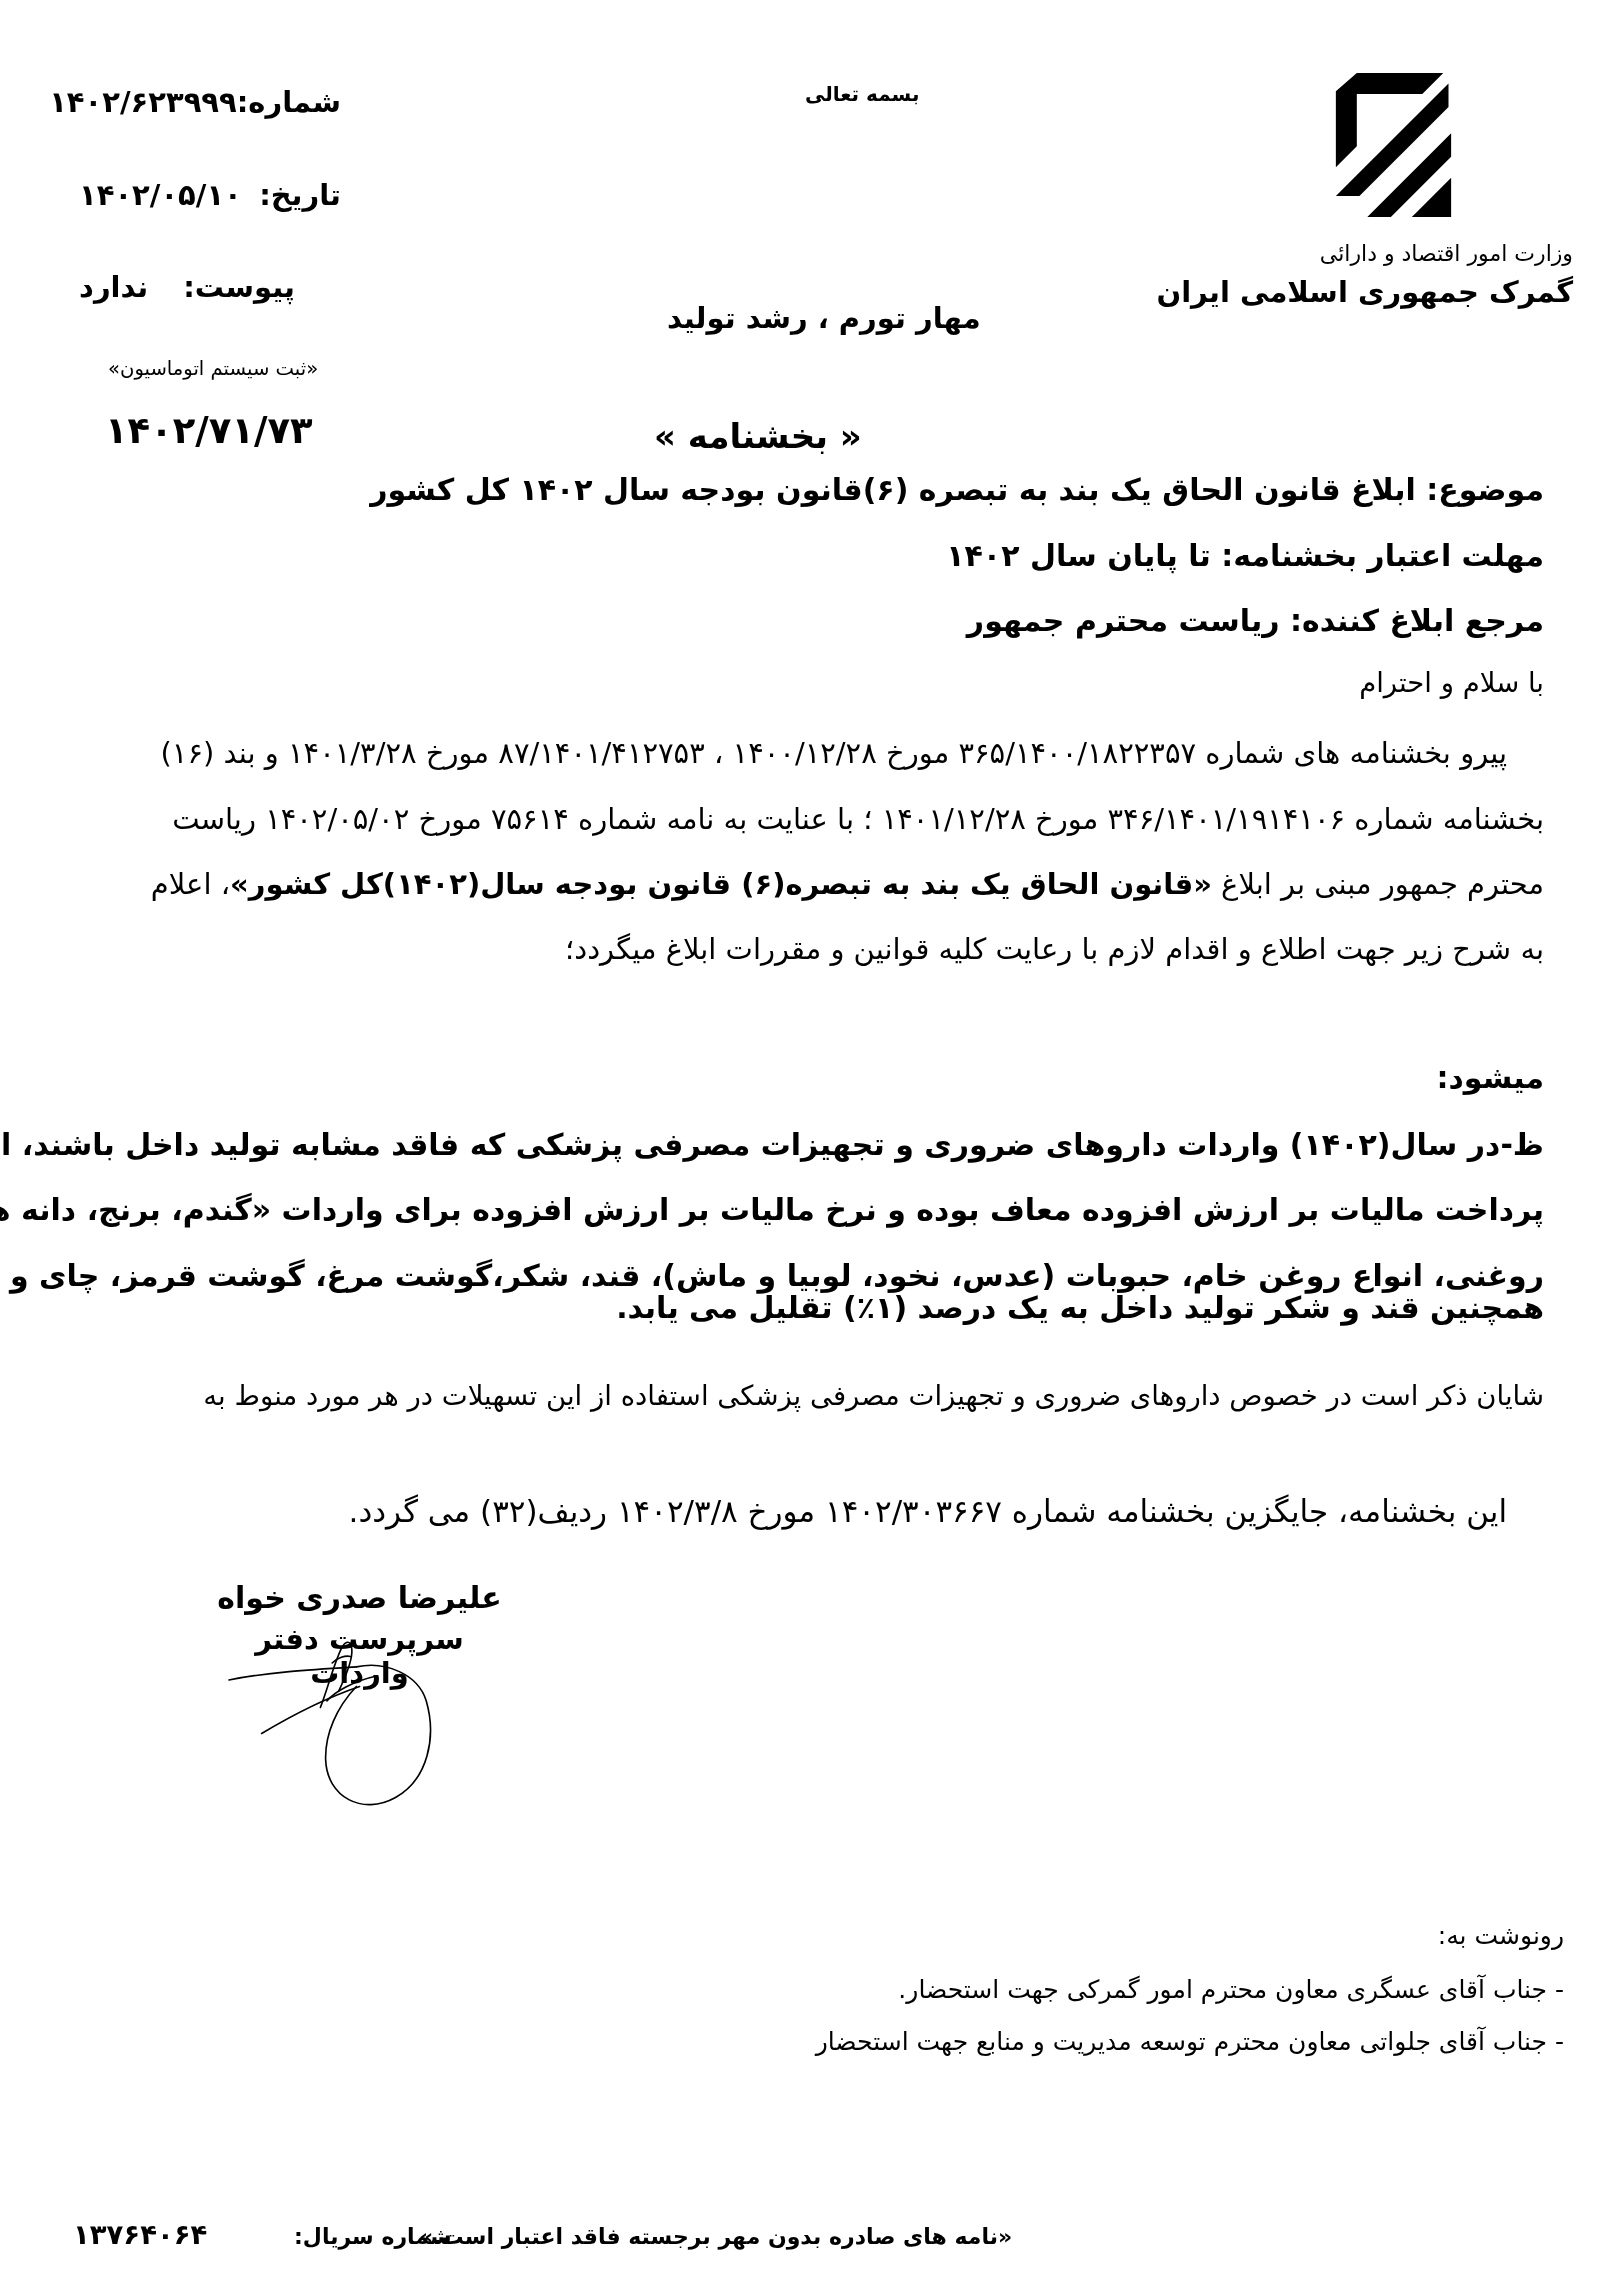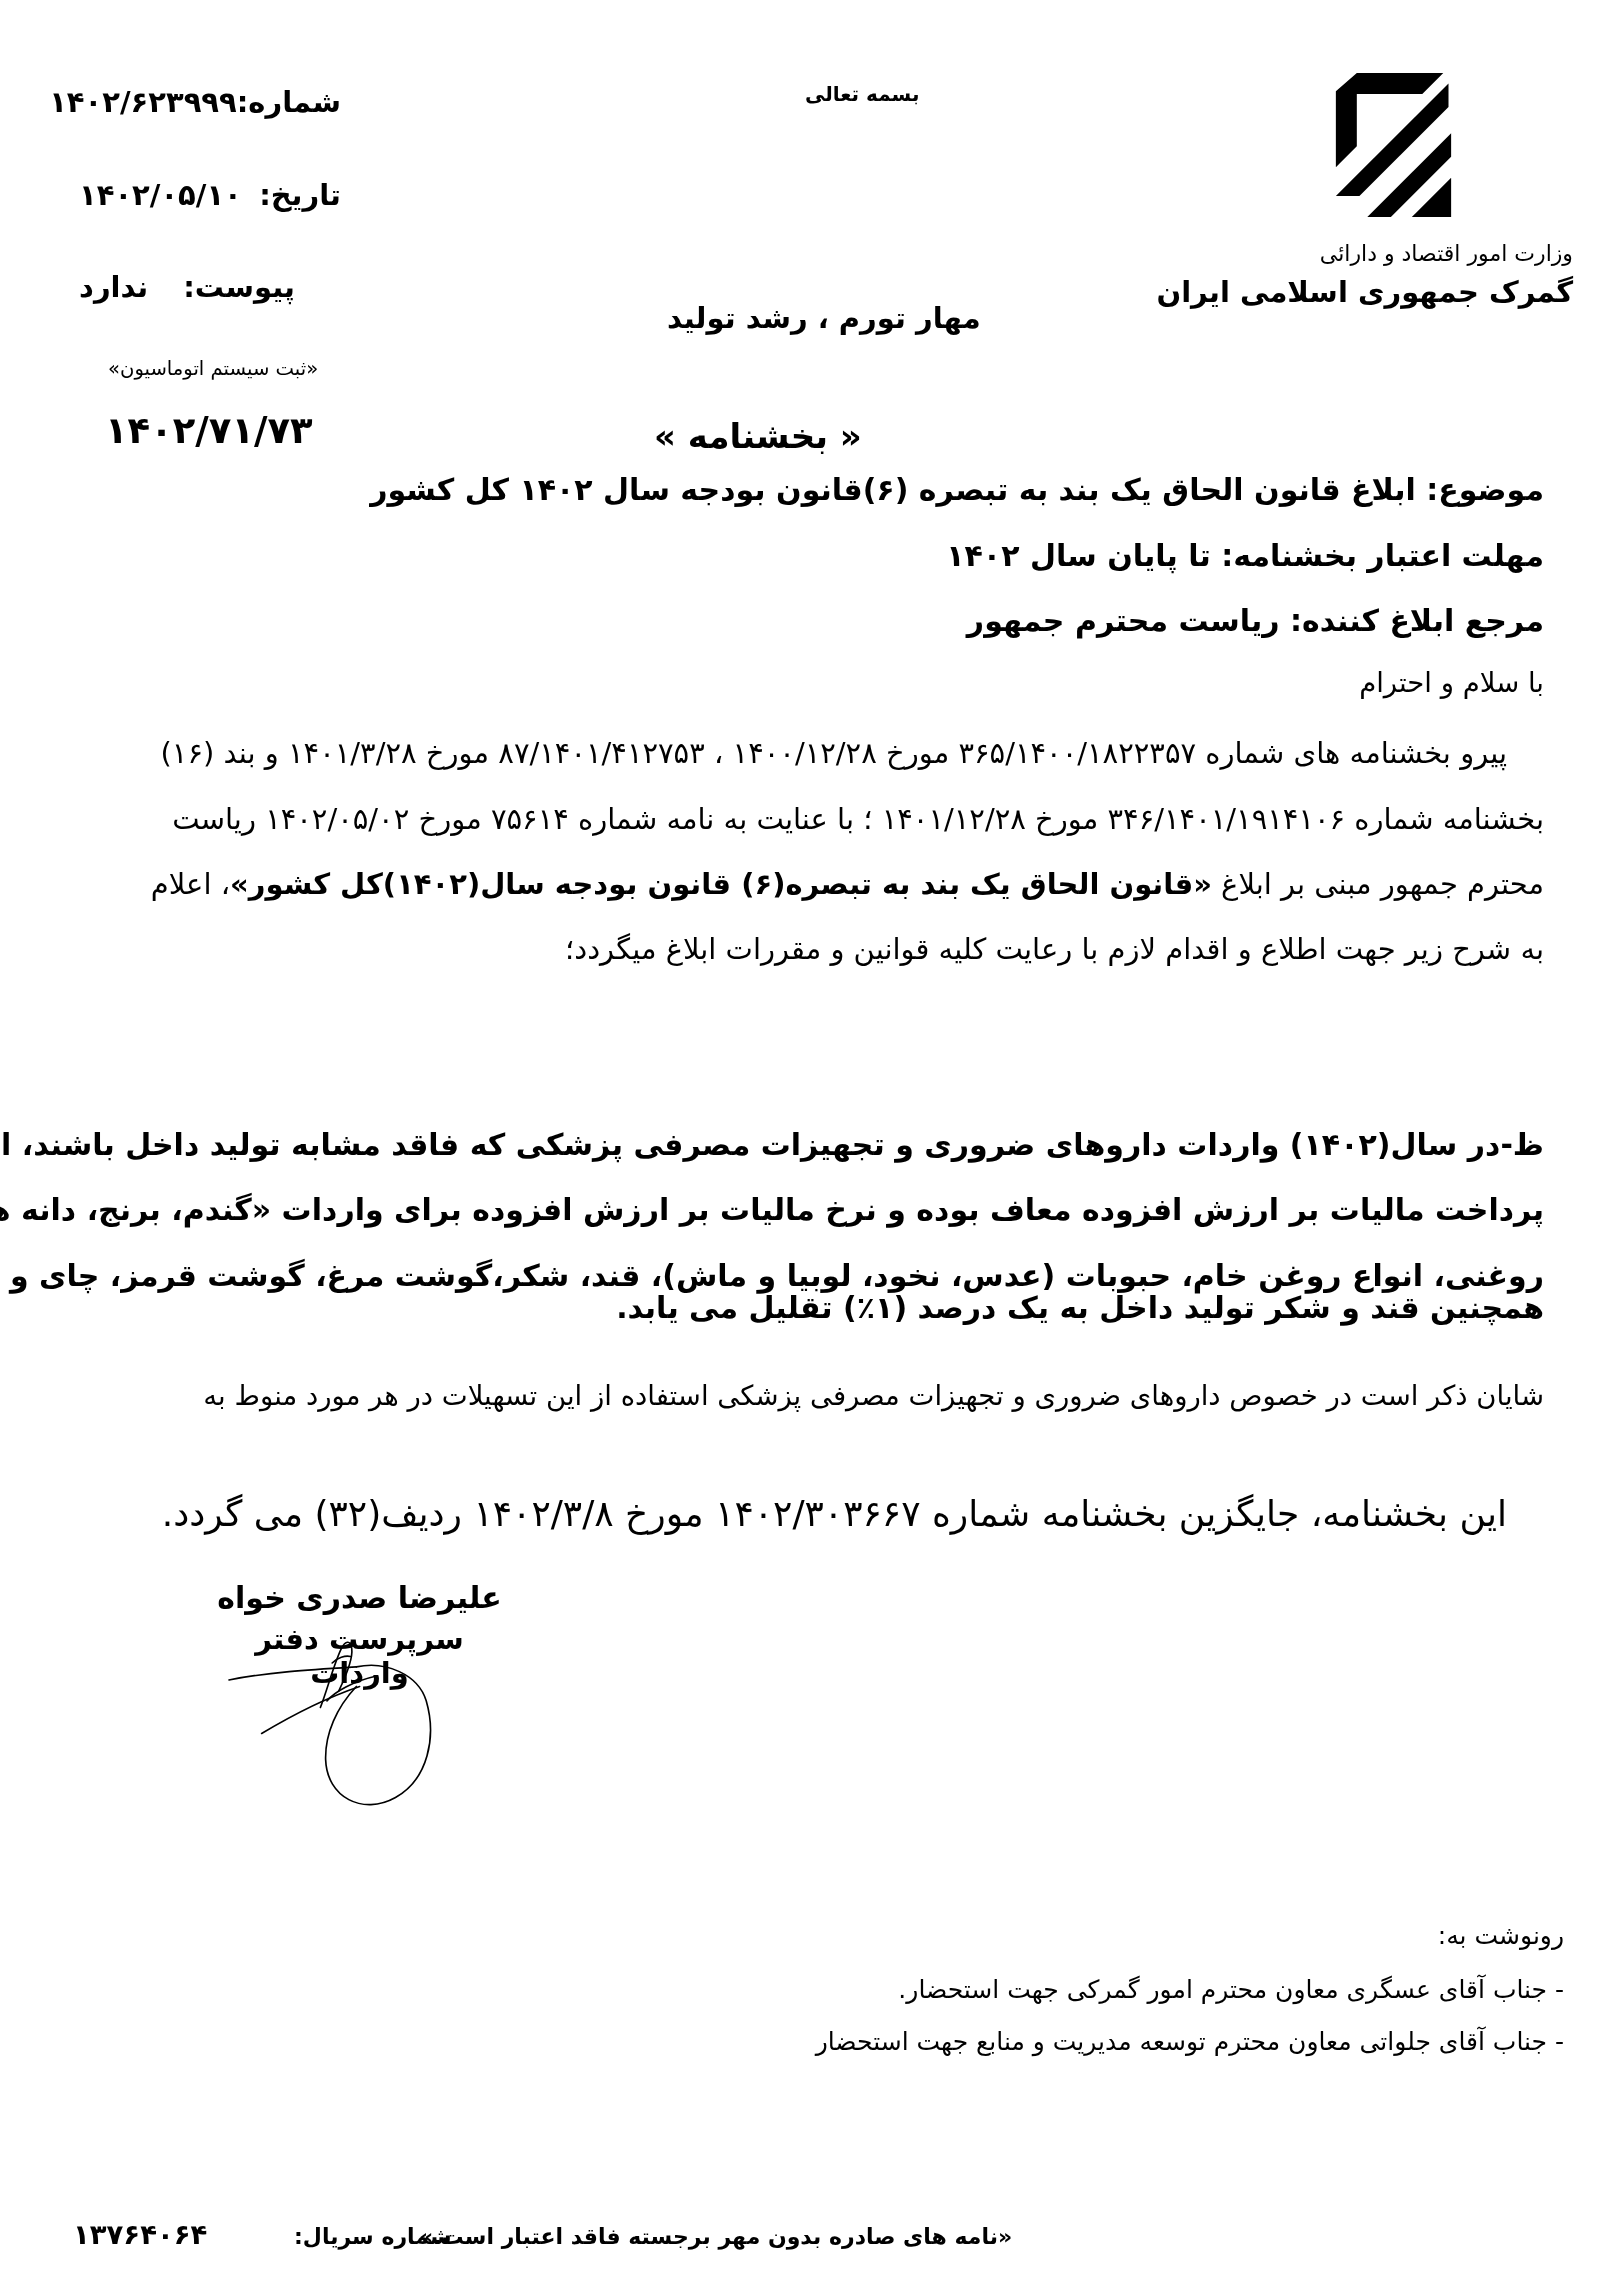--- a/index.html
+++ b/index.html
@@ -76,28 +76,29 @@
   <div class="line bold" style="top:472px;">موضوع: ابلاغ قانون الحاق یک بند به تبصره (۶)قانون بودجه سال ۱۴۰۲ کل کشور</div>
   <div class="line bold" style="top:538px;">مهلت اعتبار بخشنامه: تا پایان سال ۱۴۰۲</div>
   <div class="line bold" style="top:603px;">مرجع ابلاغ کننده: ریاست محترم جمهور</div>
   <div class="line" style="top:666px;font-size:27.5px;">با سلام و احترام</div>
 
   <div class="line indent" style="top:736px;">پیرو بخشنامه های شماره ۳۶۵/۱۴۰۰/۱۸۲۲۳۵۷ مورخ ۱۴۰۰/۱۲/۲۸ ، ۸۷/۱۴۰۱/۴۱۲۷۵۳ مورخ ۱۴۰۱/۳/۲۸ و بند (۱۶)</div>
   <div class="line" style="top:802px;">بخشنامه شماره ۳۴۶/۱۴۰۱/۱۹۱۴۱۰۶ مورخ ۱۴۰۱/۱۲/۲۸ ؛ با عنایت به نامه شماره ۷۵۶۱۴ مورخ ۱۴۰۲/۰۵/۰۲ ریاست</div>
   <div class="line" style="top:867px;"><span>محترم جمهور مبنی بر ابلاغ </span><span class="b">«قانون الحاق یک بند به تبصره(۶) قانون بودجه سال(۱۴۰۲)کل کشور»</span><span>، اعلام</span></div>
   <div class="line" style="top:932px;">به شرح زیر جهت اطلاع و اقدام لازم با رعایت کلیه قوانین و مقررات ابلاغ میگردد؛</div>
 
+  <div class="line bold" style="top:1060px;">میشود:</div>
 
   <div class="line bold" style="top:1127px;">ظ-در سال(۱۴۰۲) واردات داروهای ضروری و تجهیزات مصرفی پزشکی که فاقد مشابه تولید داخل باشند، از</div>
   <div class="line bold" style="top:1192px;">پرداخت مالیات بر ارزش افزوده معاف بوده و نرخ مالیات بر ارزش افزوده برای واردات «گندم، برنج، دانه های</div>
   <div class="line bold" style="top:1258px;">روغنی، انواع روغن خام، حبوبات (عدس، نخود، لوبیا و ماش)، قند، شکر،گوشت مرغ، گوشت قرمز، چای و</div>
   <div class="line bold" style="top:1290px;">همچنین قند و شکر تولید داخل به یک درصد (۱٪) تقلیل می یابد.</div>
 
   <div class="line" style="top:1379px;font-size:27.5px;">شایان ذکر است در خصوص داروهای ضروری و تجهیزات مصرفی پزشکی استفاده از این تسهیلات در هر مورد منوط به</div>
-  <div class="line indent" style="top:1493px;font-size:36px;">این بخشنامه، جایگزین بخشنامه شماره ۱۴۰۲/۳۰۳۶۶۷ مورخ ۱۴۰۲/۳/۸ ردیف(۳۲) می گردد.</div>
+  <div class="line indent" style="top:1493px;font-size:31px;">این بخشنامه، جایگزین بخشنامه شماره ۱۴۰۲/۳۰۳۶۶۷ مورخ ۱۴۰۲/۳/۸ ردیف(۳۲) می گردد.</div>
 
   <div class="sig-block" style="left:209px;top:1580px;width:301px;">
     <div class="nm">علیرضا صدری خواه</div>
     <div class="tt">سرپرست دفتر واردات</div>
   </div>
   <div class="abs" style="left:222px;top:1629px;">
     <svg width="236" height="209" viewBox="0 0 360 320">
       <g fill="none" stroke="#000" stroke-width="2.5" stroke-linecap="round">
         <path d="M10,78 C70,66 140,62 205,58"></path>
         <path d="M150,120 C160,95 170,55 182,30 C188,18 196,16 198,30 C200,45 190,70 178,95"></path>

